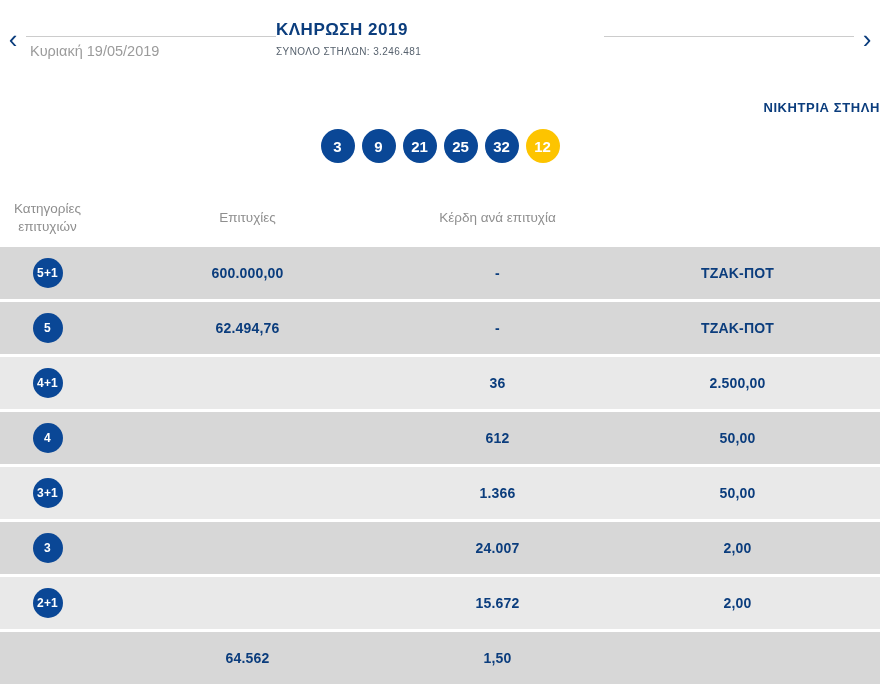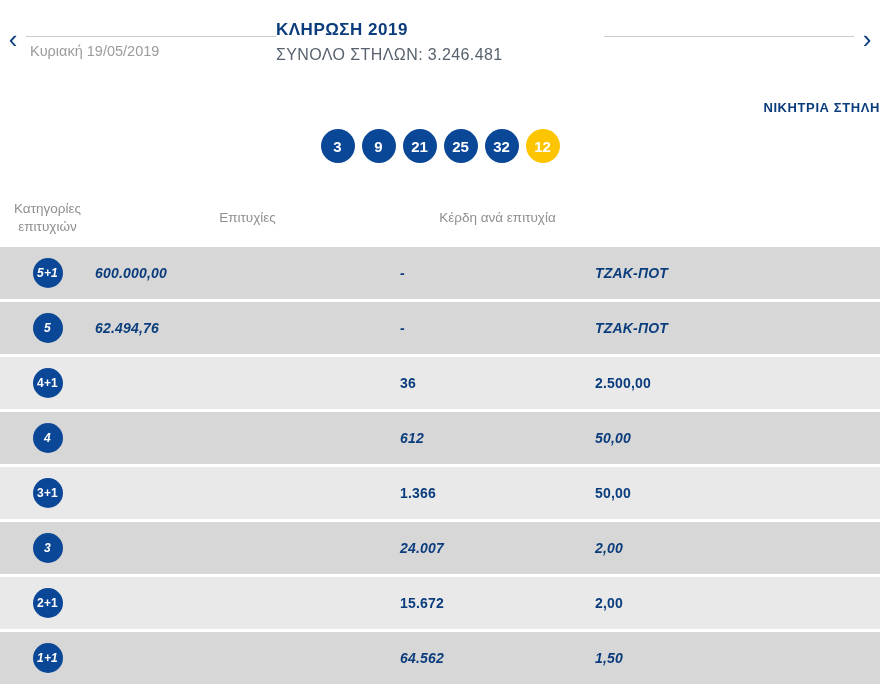--- a/index.html
+++ b/index.html
@@ -42,21 +42,21 @@
   .draw-date{
     margin-top:6px;padding-left:4px;
     color:#9b9b9b;font-size:14.5px;
   }
   .center{text-align:left;}
   .title{
     color:var(--navy);font-size:17px;font-weight:bold;letter-spacing:.5px;
   }
   .subtitle{
     margin-top:6px;color:var(--subtitle-gray);
-    font-size:16px;letter-spacing:.4px;
+    font-size:10px;letter-spacing:.4px;
   }
 
   
   .winning{text-align:center;margin-top:18px;}
   .winning-label{
     color:var(--navy);font-size:13px;font-weight:bold;letter-spacing:.6px;text-align:right;
   }
   .balls{
     margin-top:14px;display:flex;justify-content:center;gap:7px;
   }
@@ -76,24 +76,24 @@
     align-items:center;
   }
   .thead{height:58px;}
   .th{
     color:var(--header-gray);font-size:13.5px;text-align:center;line-height:1.35;
   }
   .th.cat{max-width:95px;}
   .row{
     height:52px;margin-bottom:3px;
   }
-  .row.dark{background:var(--row-dark);font-style:italic;}
+  .row.dark{background:var(--row-dark);}
   .row.light{background:var(--row-light);}
   .cell{
-    color:var(--navy);
+    text-align:center;color:var(--navy);
     font-size:14px;font-weight:bold;letter-spacing:.2px;
   }
   .badge-cell{text-align:center;}
   .badge{
     width:30px;height:30px;border-radius:50%;
     background:var(--ball-blue);color:#ffffff;
     font-size:12px;font-weight:bold;
     display:inline-flex;align-items:center;justify-content:center;
   }
 </style>
@@ -185,20 +185,19 @@
     </div>
 
     <div class="row light">
       <div class="cell badge-cell"><span class="badge">2+1</span></div>
       <div class="cell"></div>
       <div class="cell">15.672</div>
       <div class="cell">2,00</div>
     </div>
 
     <div class="row dark">
-      <div class="cell badge-cell"><span class="badge">1+1</span></div>
       <div class="cell"></div>
       <div class="cell">64.562</div>
       <div class="cell">1,50</div>
     </div>
 
   </section>
 </div>
 
 </body></html>

